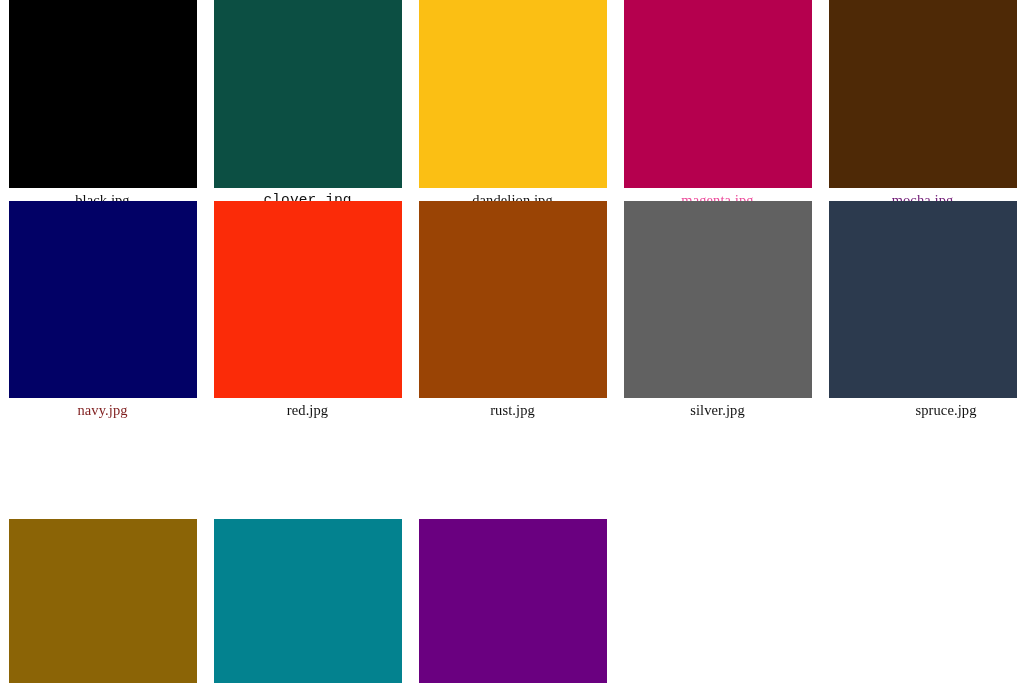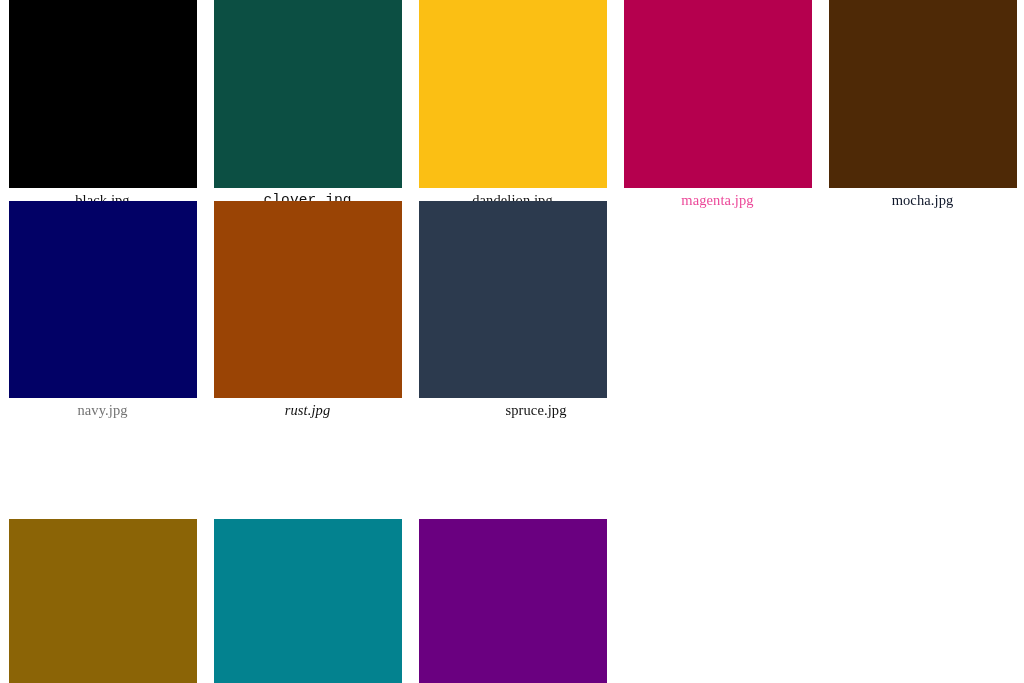--- a/index.html
+++ b/index.html
@@ -82,32 +82,40 @@
     <div class="swatch-cell" style="width: 205px; flex: 0 0 205px;">
       <span class="swatch-tile" style="background-color: rgb(251, 191, 20); width: 188px; height: 197px;"></span>
       <span class="swatch-caption" style="color: rgb(17, 17, 17);">dandelion.jpg</span>
     </div>
     <div class="swatch-cell" style="width: 205px; flex: 0 0 205px;">
       <span class="swatch-tile" style="background-color: rgb(181, 0, 78); width: 188px; height: 197px;"></span>
       <span class="swatch-caption" style="color: #ec4899;">magenta.jpg</span>
     </div>
     <div class="swatch-cell" style="width: 205px; flex: 0 0 205px;">
       <span class="swatch-tile" style="background-color: rgb(78, 41, 6); width: 188px; height: 197px;"></span>
-      <span class="swatch-caption" style="color: #0f172a;">mocha.jpg</span>
+      <span class="swatch-caption" style="color: #701a75;">mocha.jpg</span>
     </div>
   </div>
 
   <div class="swatch-row" id="swatch-row-2">
     <div class="swatch-cell" style="width: 205px; flex: 0 0 205px;">
       <span class="swatch-tile" style="background-color: rgb(2, 1, 102); width: 188px; height: 197px;"></span>
-      <span class="swatch-caption" style="color: #737373;">navy.jpg</span>
+      <span class="swatch-caption" style="color: #7f1d1d;">navy.jpg</span>
     </div>
-    <div class="swatch-cell" style="width: 205px; flex: 0 0 205px; font-style: italic;">
+    <div class="swatch-cell" style="width: 205px; flex: 0 0 205px;">
+      <span class="swatch-tile" style="background-color: rgb(251, 43, 8); width: 188px; height: 197px;"></span>
+      <span class="swatch-caption" style="color: rgb(17, 17, 17);">red.jpg</span>
+    </div>
+    <div class="swatch-cell" style="width: 205px; flex: 0 0 205px;">
       <span class="swatch-tile" style="background-color: rgb(154, 68, 5); width: 188px; height: 197px;"></span>
       <span class="swatch-caption" style="color: rgb(17, 17, 17);">rust.jpg</span>
+    </div>
+    <div class="swatch-cell" style="width: 205px; flex: 0 0 205px;">
+      <span class="swatch-tile" style="background-color: rgb(97, 97, 97); width: 188px; height: 197px;"></span>
+      <span class="swatch-caption" style="color: rgb(17, 17, 17);">silver.jpg</span>
     </div>
     <div class="swatch-cell" style="width: 205px; flex: 0 0 205px;">
       <span class="swatch-tile" style="background-color: rgb(44, 58, 78); width: 188px; height: 197px;"></span>
       <span class="swatch-caption" style="color: rgb(17, 17, 17); margin-left: 47px;">spruce.jpg</span>
     </div>
   </div>
 
   <div class="swatch-row" id="swatch-row-3">
     <div class="swatch-cell" style="width: 205px; flex: 0 0 205px;">
       <span class="swatch-tile" style="background-color: rgb(139, 100, 6); width: 188px; height: 197px;"></span>

